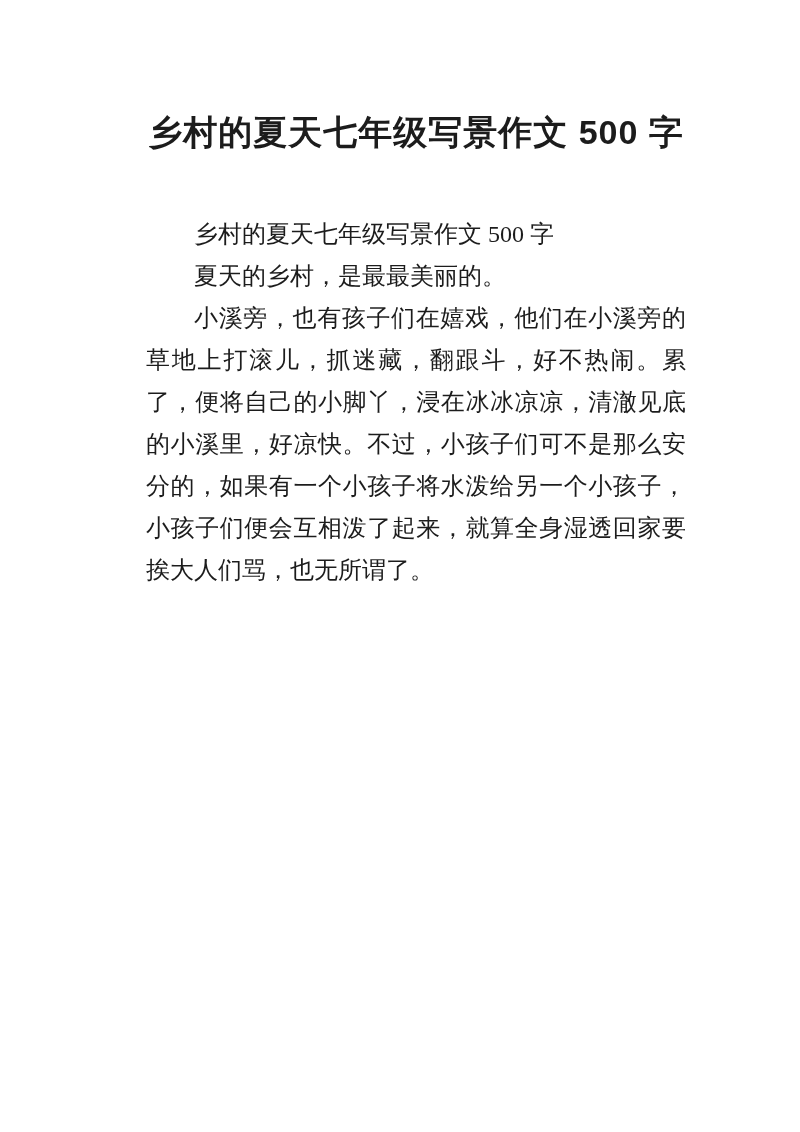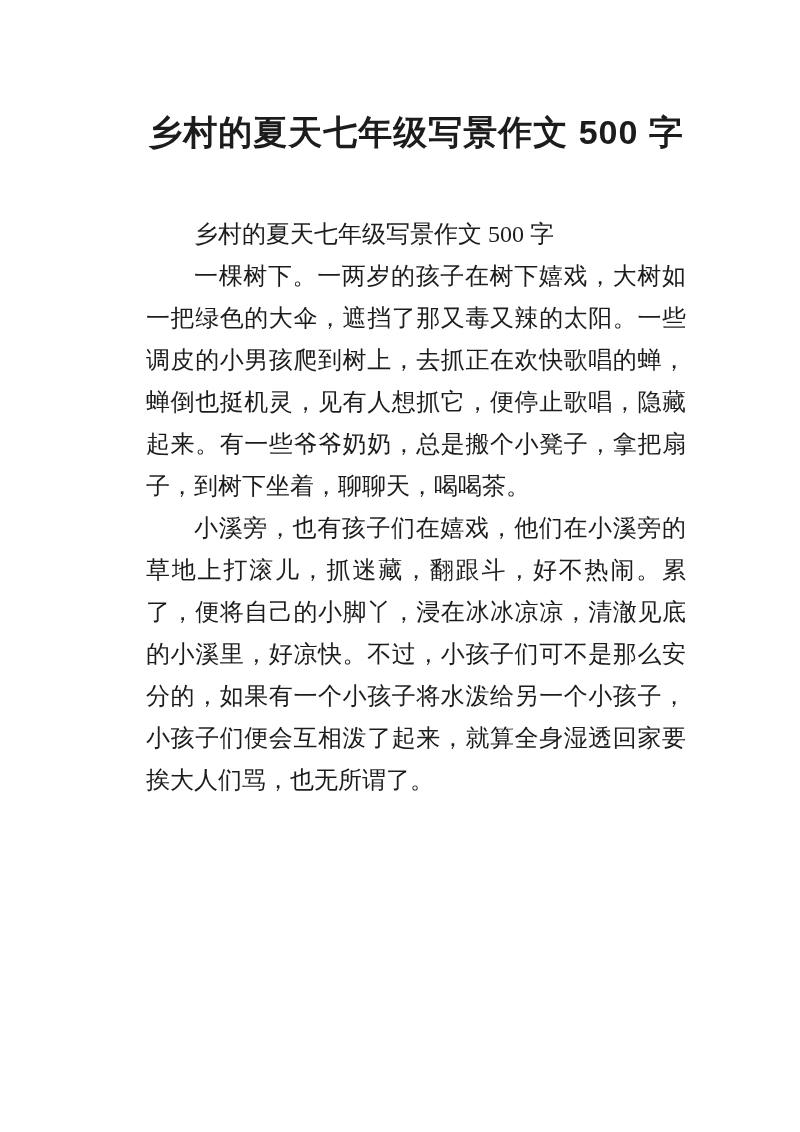--- a/index.html
+++ b/index.html
@@ -37,16 +37,16 @@
     text-indent: 2em;
   }
 </style>
 </head>
 <body>
 
 <div class="page" style="background: rgb(255, 255, 255); color: rgb(28, 28, 28);">
   <h1 class="title">乡村的夏天七年级写景作文 500 字</h1>
   <div class="essay">
       <p>乡村的夏天七年级写景作文 500 字</p>
-      <p>一棵树下。一两岁的孩子在树下嬉戏，大树如一把绿色的大伞，遮挡了那又毒又辣的太阳。一些调皮的小男孩爬到树上，去抓正在欢快歌唱的蝉，蝉倒也挺机灵，见有人想抓它，便停止歌唱，隐藏起来。有一些爷爷奶奶，总是搬个小凳子，拿把扇子，到树下坐着，聊聊天，喝喝茶。</p>
+      <p>夏天的乡村，是最最美丽的。</p>
       <p>小溪旁，也有孩子们在嬉戏，他们在小溪旁的草地上打滚儿，抓迷藏，翻跟斗，好不热闹。累了，便将自己的小脚丫，浸在冰冰凉凉，清澈见底的小溪里，好凉快。不过，小孩子们可不是那么安分的，如果有一个小孩子将水泼给另一个小孩子，小孩子们便会互相泼了起来，就算全身湿透回家要挨大人们骂，也无所谓了。</p>
     </div>
 </div>
 
 </body></html>

